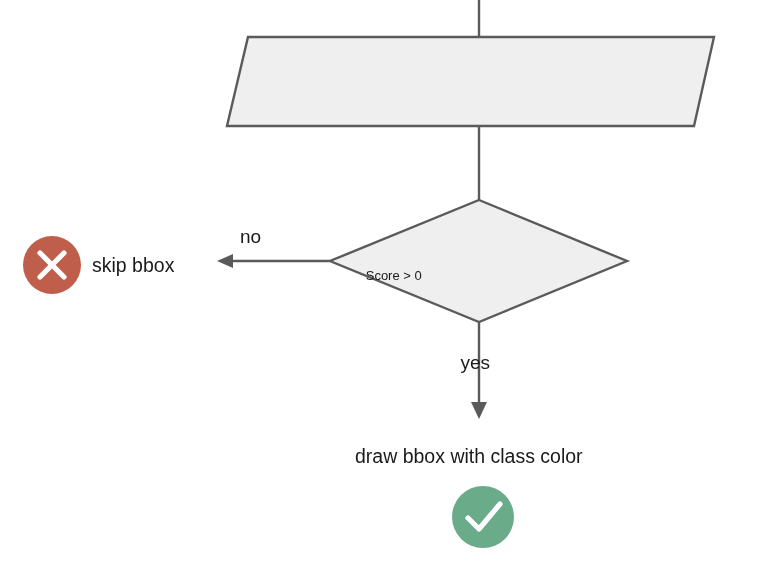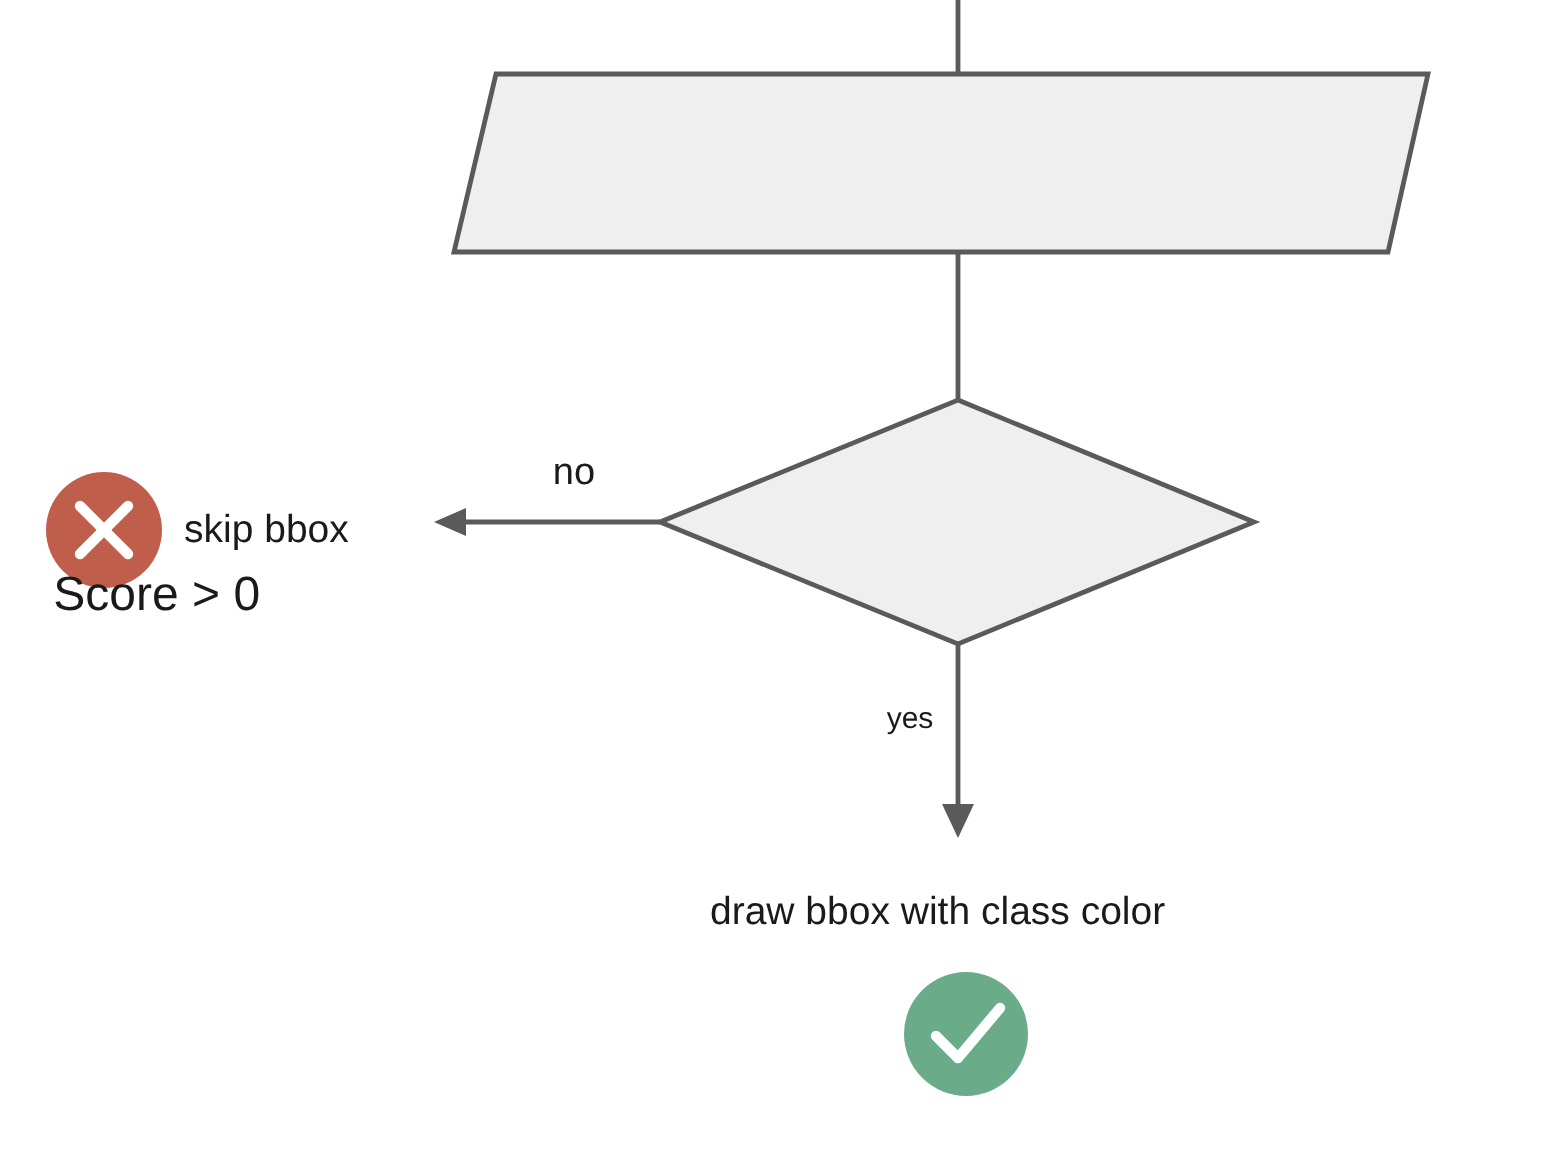--- a/index.html
+++ b/index.html
@@ -42,40 +42,40 @@
     white-space: pre;
     line-height: 1.32;
   }
   .txt-process {
     font-size: 19.5px;
     left: 300px;
     top: 54px;
     text-align: left;
   }
   .txt-decision {
-    font-size: 24px;
+    font-size: 13px;
     left: 0;
     top: 250px;
     width: 773px;
-    text-align: left;
+    text-align: center;
   }
   .txt-decision span { display: inline-block; transform: translateX(0px); }
   .txt-edge-no {
     font-size: 19px;
-    left: 252px;
+    left: 240px;
     top: 224px;
     width: 70px;
-    text-align: center;
+    text-align: left;
   }
   .txt-edge-yes {
-    font-size: 15px;
+    font-size: 19px;
     left: 420px;
     top: 350px;
     width: 70px;
-    text-align: center;
+    text-align: right;
   }
   .txt-skip {
     font-size: 19.5px;
     left: 92px;
     top: 253px;
     text-align: right;
   }
   .txt-draw {
     font-size: 19.5px;
     left: 0px;

